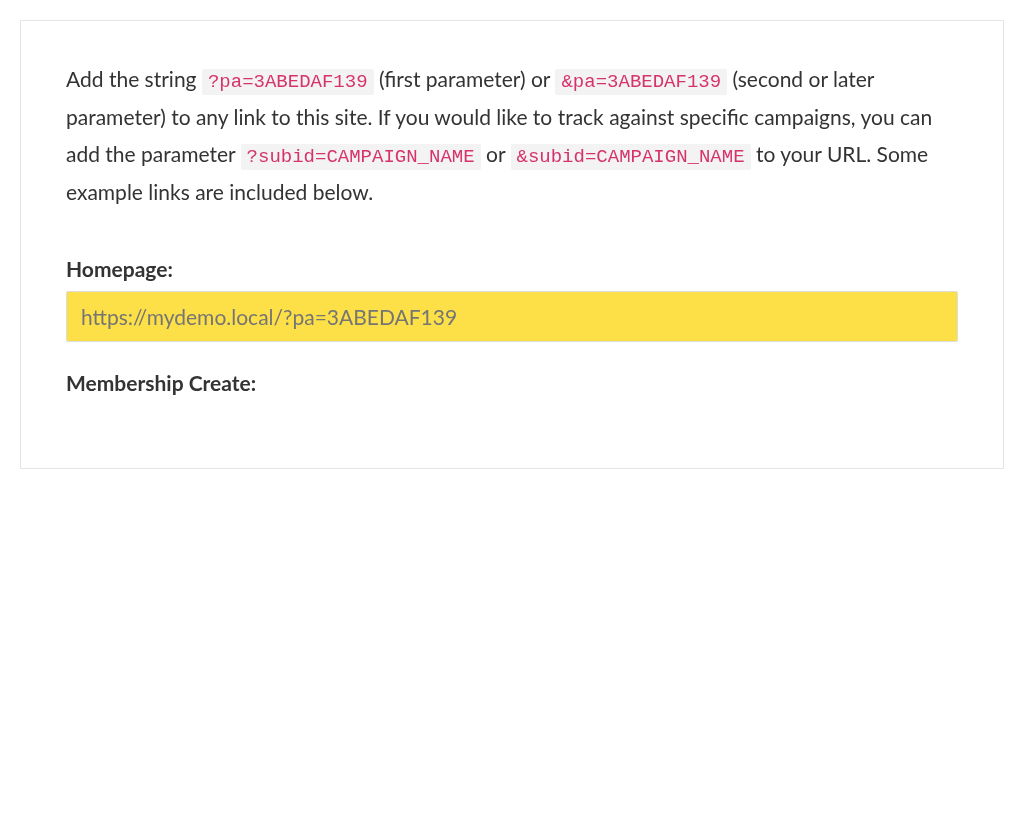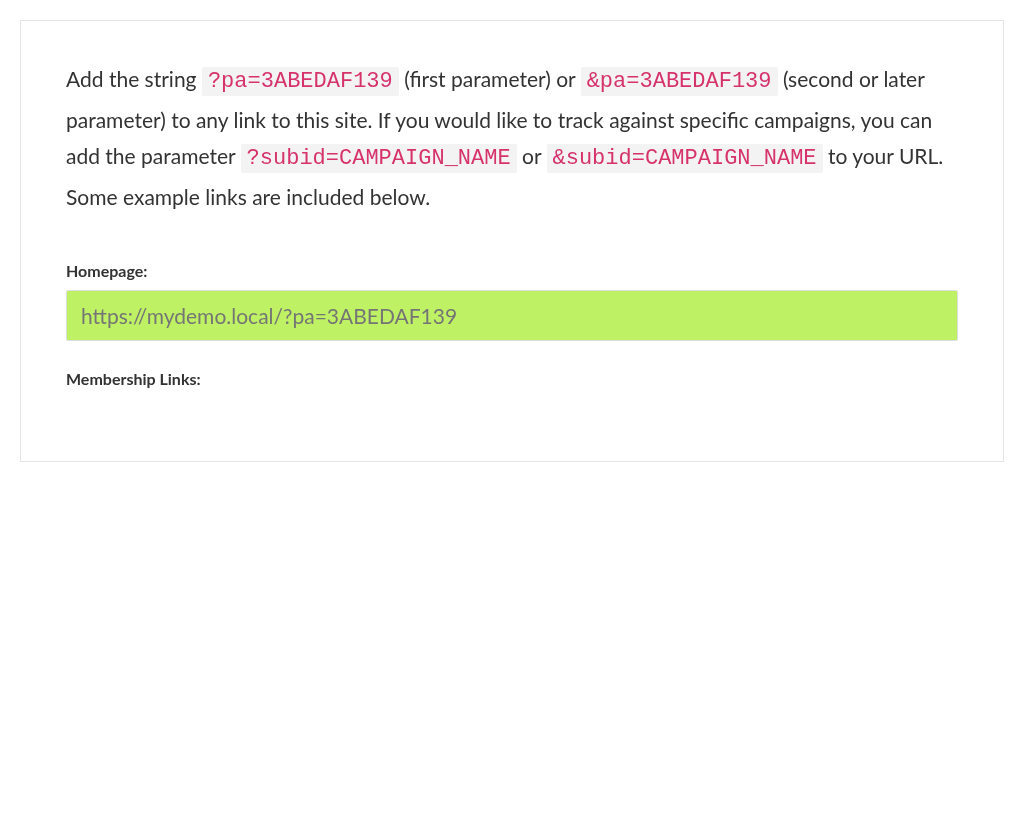--- a/index.html
+++ b/index.html
@@ -30,55 +30,55 @@
       line-height: 1.75;
       color: #333333;
       margin-bottom: 45px;
       font-weight: 400;
     }
     code {
       font-family: 'Consolas', 'Monaco', 'Courier New', monospace;
       background-color: #f3f3f3;
       color: #d6336c;
       padding: 2px 6px;
-      font-size: 22px;
+      font-size: 19px;
       border-radius: 2px;
     }
     .field-group {
       margin-bottom: 28px;
     }
     .field-label {
-      font-size: 16px;
+      font-size: 21px;
       font-weight: 700;
       color: #333333;
       margin-bottom: 10px;
       display: block;
     }
     .url-input {
       width: 100%;
       border: 1px solid #dddddd;
       padding: 12px 14px;
       font-size: 21px;
       color: #757575;
       font-family: inherit;
-      background: #bef264;
+      background: #fde047;
       border-radius: 2px;
     }
   </style>
 </head>
 <body>
 
 <div class="container">
 
   <p class="description">
     <span>Add the string </span><code>?pa=3ABEDAF139</code><span> (first parameter) or </span><code>&amp;pa=3ABEDAF139</code><span> (second or later parameter) to any link to this site. If you would like to track against specific campaigns, you can add the parameter </span><code>?subid=CAMPAIGN_NAME</code><span> or </span><code>&amp;subid=CAMPAIGN_NAME</code><span> to your URL. Some example links are included below.</span>
   </p>
 
   <div class="field-group">
     <label class="field-label">Homepage:</label>
     <input type="text" class="url-input" readonly="" value="https://mydemo.local/?pa=3ABEDAF139" style="">
   </div>
 
   <div class="field-group">
-    <label class="field-label">Membership Links:</label>
+    <label class="field-label">Membership Create:</label>
   </div>
 
 </div>
 
 </body></html>

